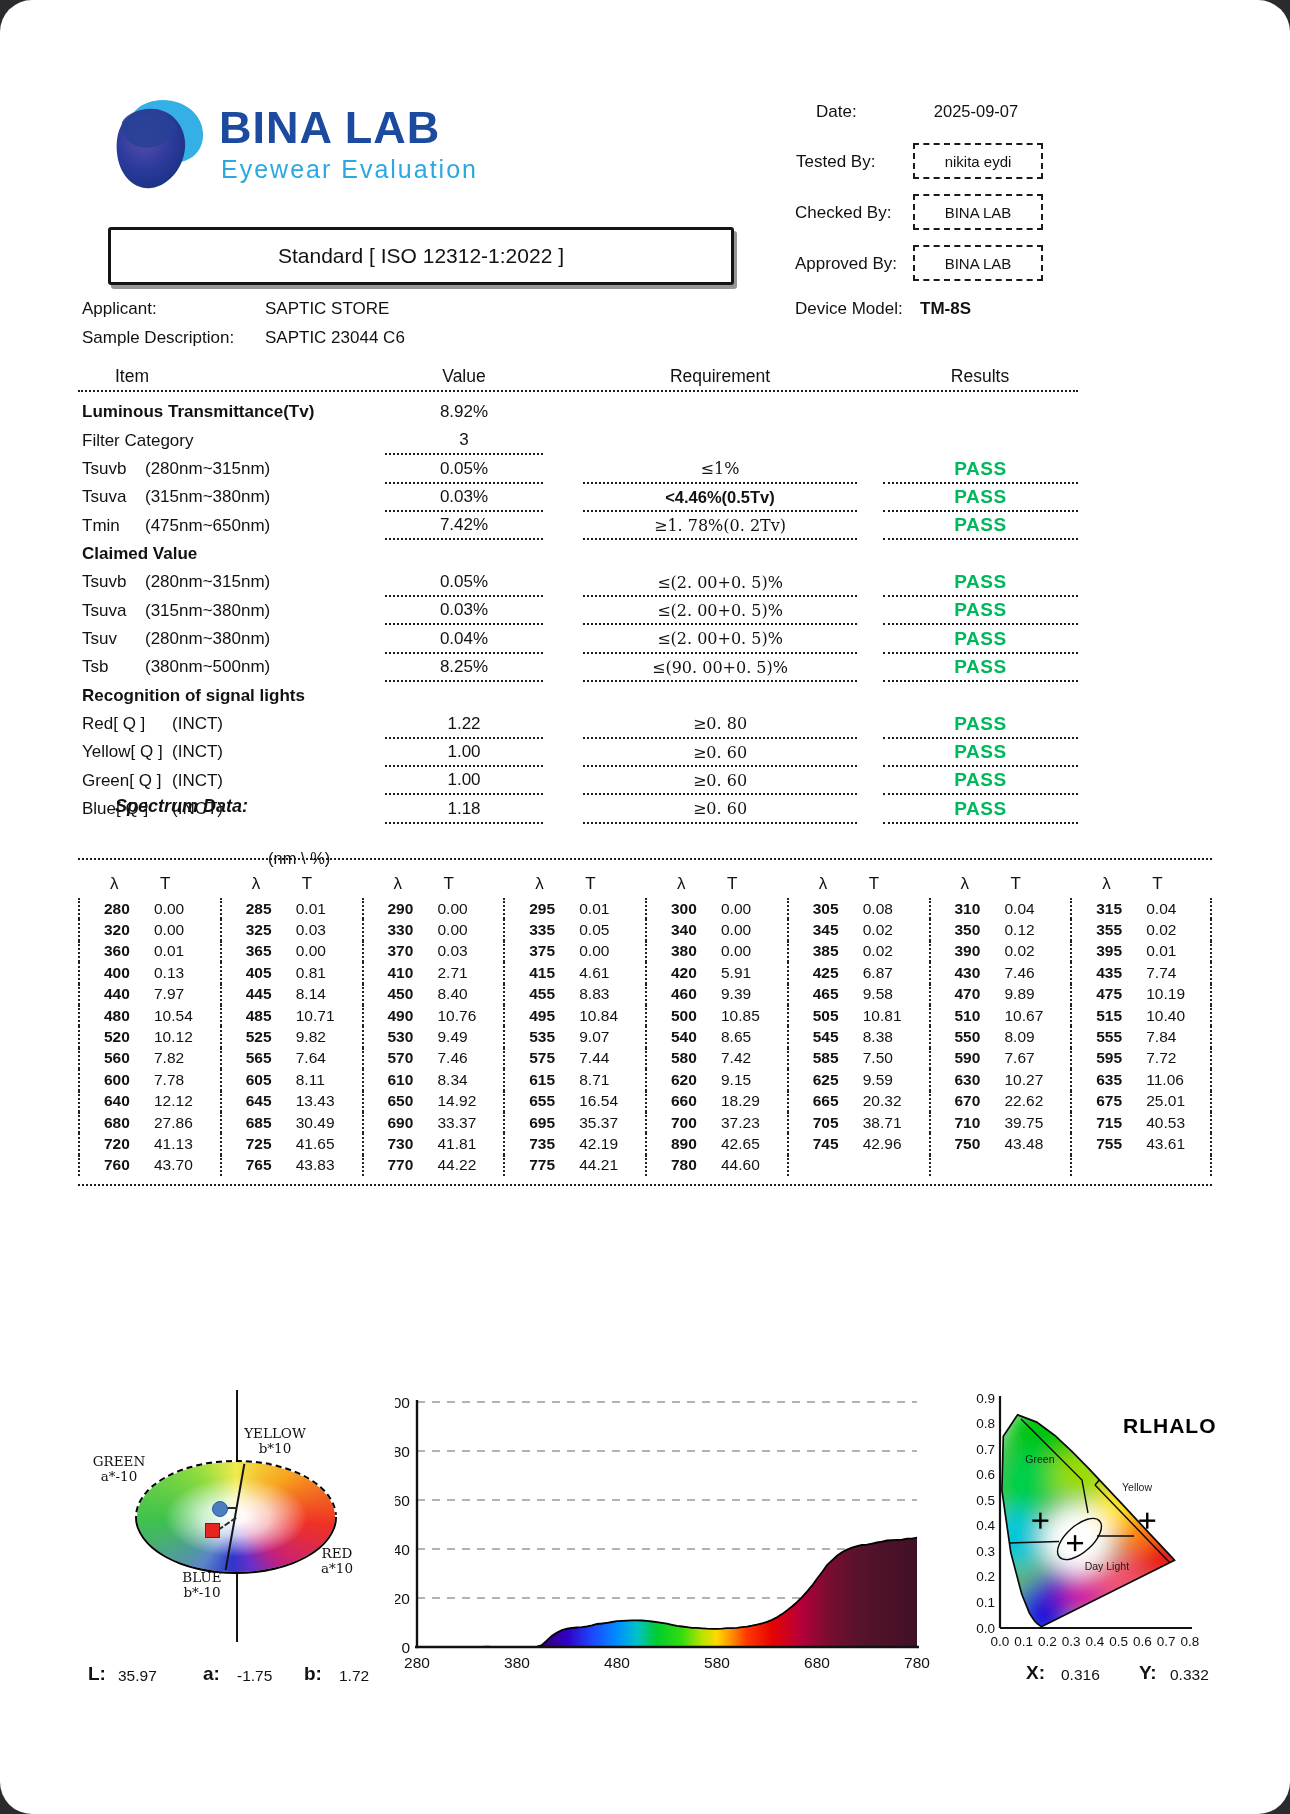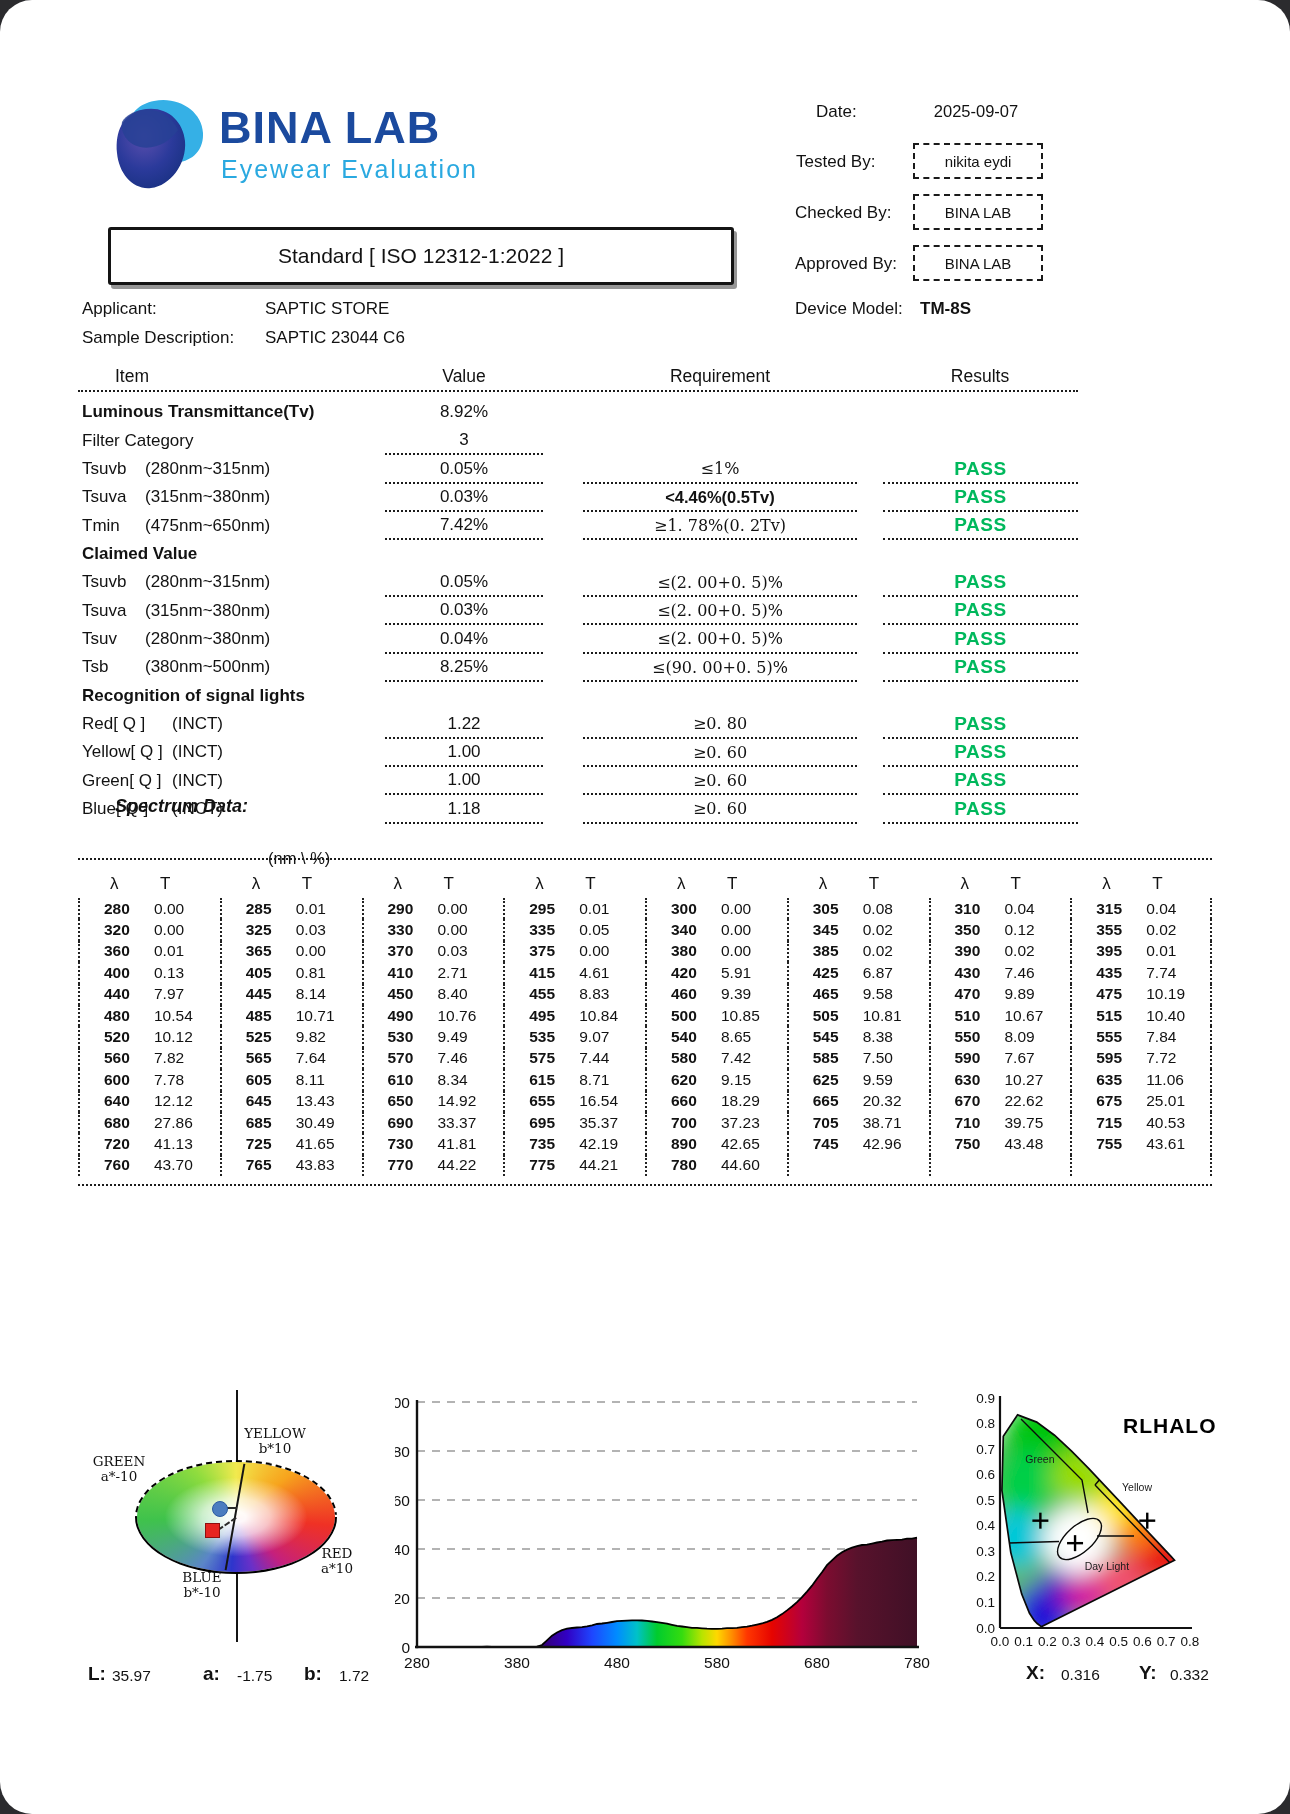--- a/index.html
+++ b/index.html
@@ -695,21 +695,21 @@
     <div class="lablb" style="left:2px;top:64px;width:64px"><span>GREEN</span><br><span>a*-10</span></div>
     <div class="lablb" style="left:222px;top:156px;width:60px"><span>RED</span><br><span>a*10</span></div>
     <div class="lablb" style="left:84px;top:180px;width:66px"><span>BLUE</span><br><span>b*-10</span></div>
     <div class="dconn" id="labConn1" style="left: 140.675px; top: 116.54px; width: 11.325px;"></div>
     <div class="dconn" id="labConn2" style="left: 132.547px; top: 139.485px; width: 22.3px; transform: rotate(-0.594837rad);"></div>
     <div class="mkc" id="labCircle" style="left: 126.675px; top: 110.54px;"></div>
     <div class="mks" id="labSquare" style="left: 120.047px; top: 132.985px;"></div>
   </div>
 
   <span class="kvb" style="left:88px;top:1663px">L:</span>
-  <span class="kvv" style="left:112px;top:1667px">35.97</span>
+  <span class="kvv" style="left:118px;top:1667px">35.97</span>
   <span class="kvb" style="left:203px;top:1663px">a:</span>
   <span class="kvv" style="left:237px;top:1667px">-1.75</span>
   <span class="kvb" style="left:304px;top:1663px">b:</span>
   <span class="kvv" style="left:339px;top:1667px">1.72</span>
 
   <div id="specPanel"><svg width="570" height="300" viewBox="0 0 570 300">
         <defs>
           <linearGradient id="spg" gradientUnits="userSpaceOnUse" x1="22" y1="0" x2="522" y2="0">
             <stop offset="0.22" stop-color="#1c0040"></stop>
             <stop offset="0.245" stop-color="#35006d"></stop>

